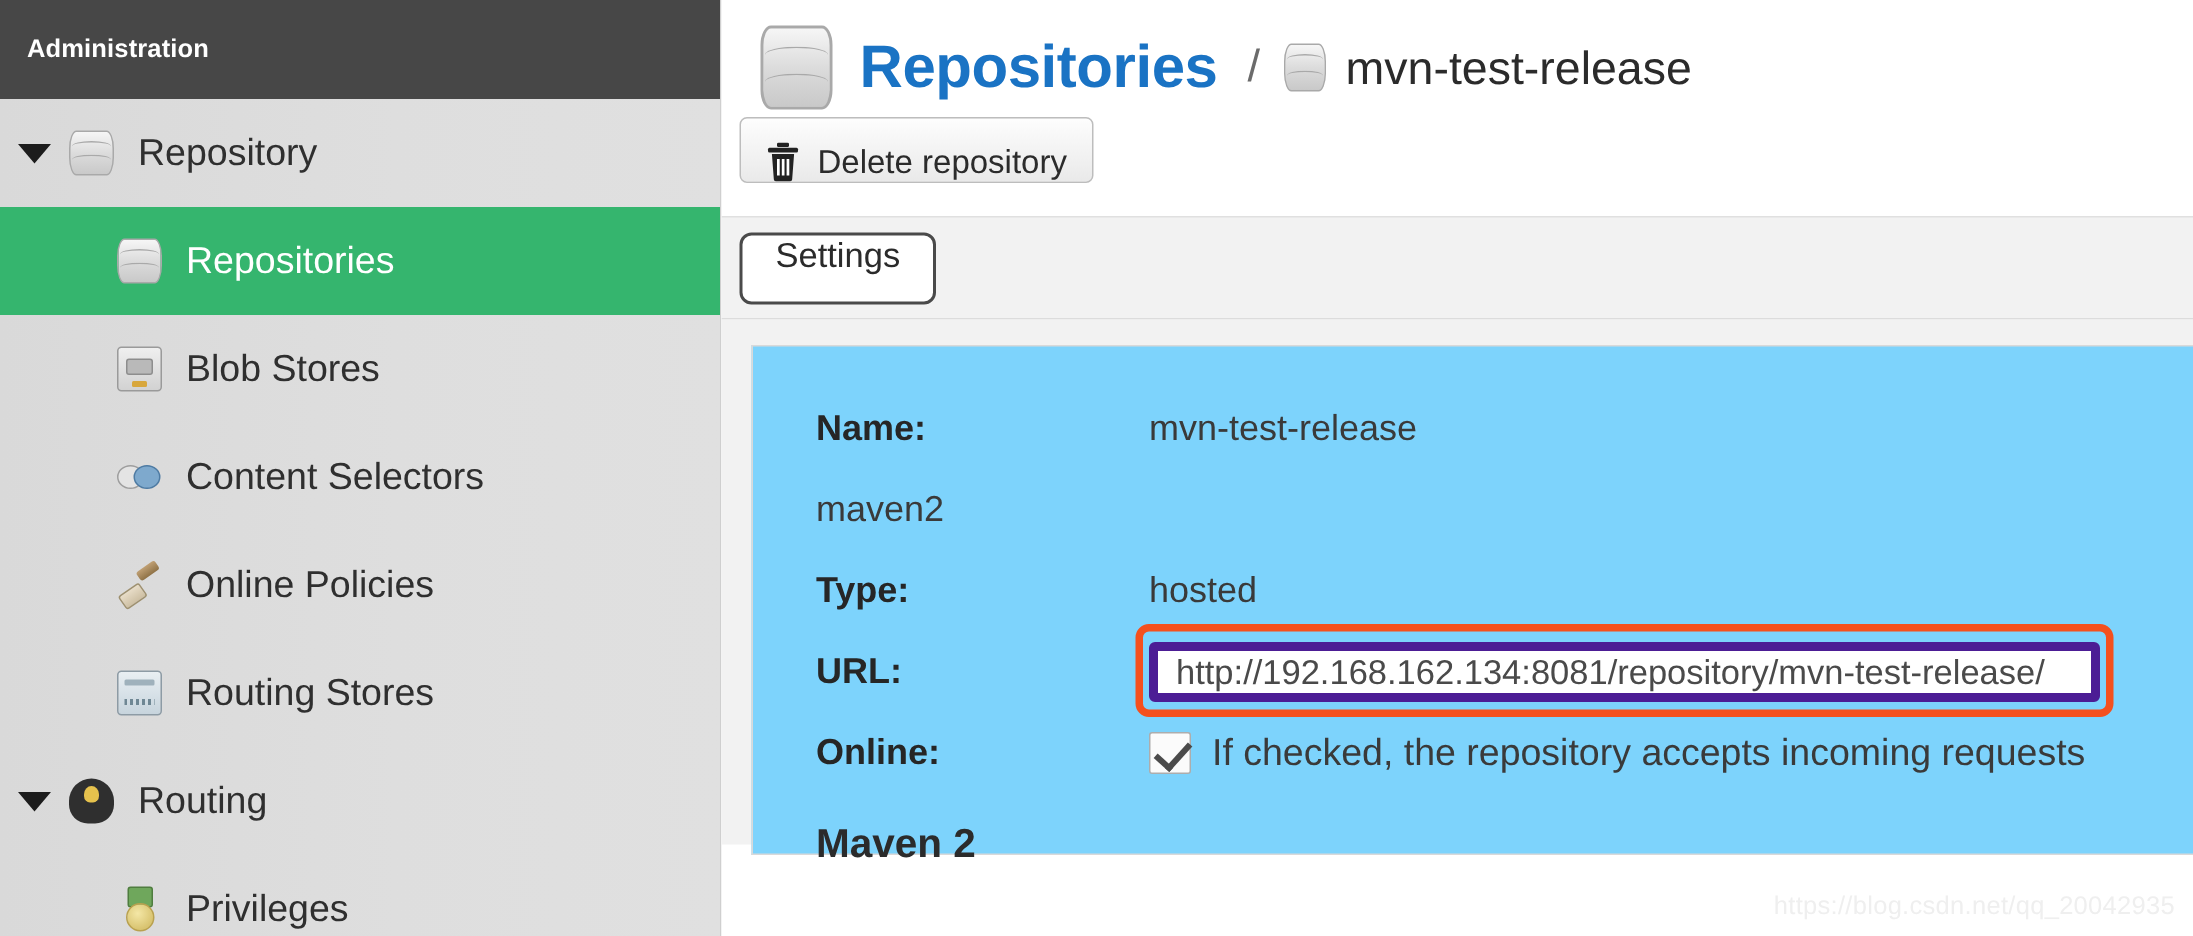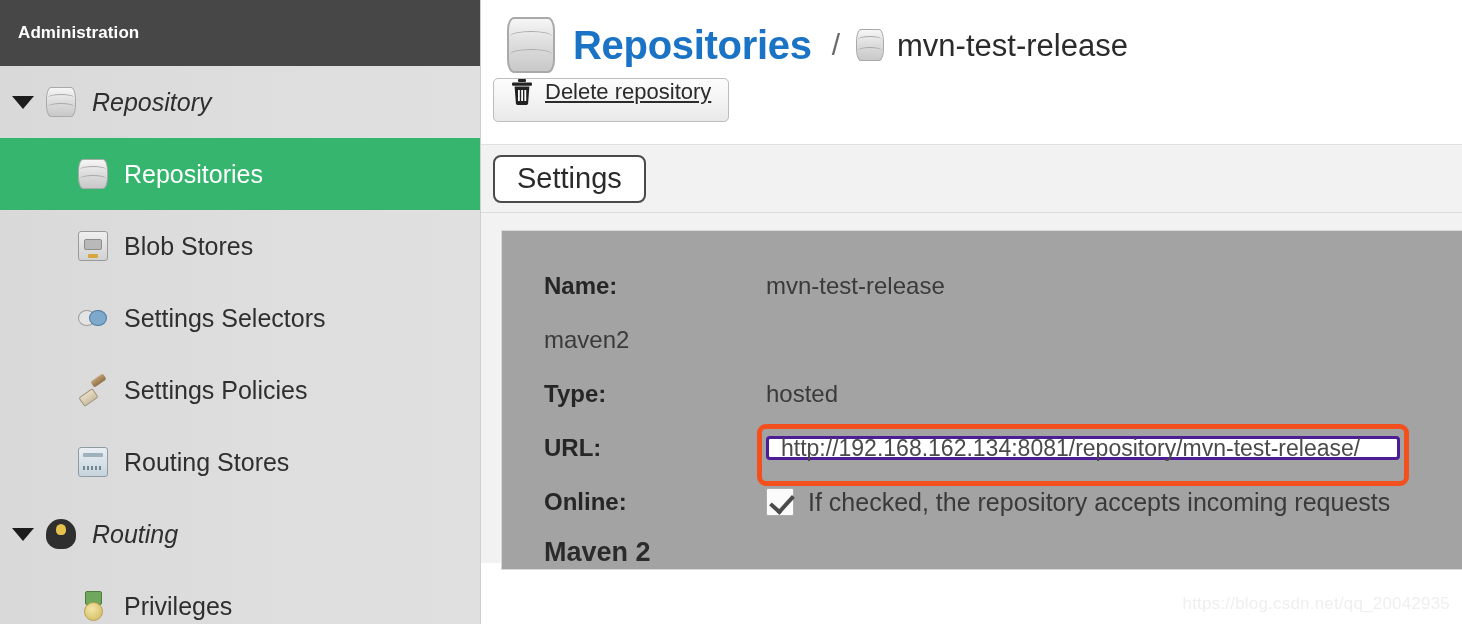--- a/index.html
+++ b/index.html
@@ -53,21 +53,20 @@
     margin: 0;
     list-style: none;
   }
   .nav-group {
     display: flex;
     align-items: center;
     height: 72px;
     padding-left: 12px;
     box-sizing: border-box;
     cursor: pointer;
-    font-style: italic;
   }
   .nav-item {
     display: flex;
     align-items: center;
     height: 72px;
     padding-left: 78px;
     box-sizing: border-box;
     cursor: pointer;
   }
   .nav-item.selected {
@@ -253,68 +252,67 @@
 
   .toolbar {
     display: flex;
     align-items: center;
     gap: 16px;
     padding: 6px 0 0 497px;
     margin-left: -485px;
   }
   .tb-btn {
     display: inline-flex;
-    align-items: flex-start;
+    align-items: flex-end;
     height: 44px;
     padding: 0 17px;
     background: linear-gradient(to bottom,#fdfdfd 0%,#f3f3f3 50%,#e9e9e9 100%);
     border: 1px solid #bdbdbd;
     border-radius: 5px;
     font-size: 22px;
     color: #2b2b2b;
     cursor: pointer;
     box-sizing: border-box;
     white-space: nowrap;
-    text-decoration: underline;
   }
   .tb-btn .tb-ico { margin-right: 12px; display:inline-flex; align-items:center; }
 
   .tabs-strip {
     margin-top: 22px;
     height: 69px;
     background: #f2f2f2;
     border-top: 1px solid #e0e0e0;
     border-bottom: 1px solid #dcdcdc;
     display: flex;
     align-items: center;
     padding-left: 12px;
     box-sizing: border-box;
   }
   .tab {
     height: 48px;
     padding: 0 22px;
     background: #ffffff;
     border: 2px solid #4a4a4a;
     border-radius: 8px;
-    font-size: 29px;
+    font-size: 23px;
     color: #2b2b2b;
     display: inline-flex;
-    align-items: center;
+    align-items: flex-start;
     cursor: pointer;
     box-sizing: border-box;
   }
 
   .panel-area {
     background: #f2f2f2;
     padding: 17px 0 0 20px;
     height: 350px;
     box-sizing: border-box;
   }
   .card {
-    background: #a3a3a3;
+    background: #7dd3fc;
     border: 1px solid #d9d9d9;
     border-right: none;
     height: 340px;
     box-sizing: border-box;
     padding: 28px 0 0 0;
     position: relative;
   }
   .field-row {
     display: flex;
     align-items: center;
@@ -326,24 +324,24 @@
     flex: 0 0 222px;
     font-size: 24px;
     font-weight: bold;
     color: #262626;
   }
   .field-value {
     font-size: 24px;
     color: #3a3a3a;
   }
   .url-box {
-    border: 3px solid #4c1d95;
+    border: 6px solid #4c1d95;
     border-radius: 4px;
     background: #ffffff;
-    height: 24px;
+    height: 40px;
     width: 634px;
     display: flex;
     align-items: center;
     padding: 0 12px;
     box-sizing: border-box;
     font-size: 23px;
     color: #4a4a4a;
     cursor: text;
   }
   .url-wrap { position: relative; display: inline-block; }
@@ -378,21 +376,21 @@
   }
   .check-text {
     font-size: 25px;
     color: #3a3a3a;
   }
   .section-head {
     font-size: 27px;
     font-weight: bold;
     color: #2b2b2b;
     padding-left: 42px;
-    margin-top: 8px;
+    margin-top: 18px;
   }
   .watermark {
     position: absolute;
     right: 12px;
     bottom: 10px;
     font-size: 17px;
     color: #efefef;
     letter-spacing: 0.2px;
     user-select: none;
   }
@@ -421,26 +419,26 @@
         <span class="nav-label">Repositories</span>
       </li>
 
       <li class="nav-item">
         <span class="nav-ico ico-blob"></span>
         <span class="nav-label">Blob Stores</span>
       </li>
 
       <li class="nav-item">
         <span class="nav-ico ico-sel"></span>
-        <span class="nav-label">Settings Selectors</span>
+        <span class="nav-label">Content Selectors</span>
       </li>
 
       <li class="nav-item">
         <span class="nav-ico ico-brush"></span>
-        <span class="nav-label">Settings Policies</span>
+        <span class="nav-label">Online Policies</span>
       </li>
 
       <li class="nav-item">
         <span class="nav-ico ico-route"></span>
         <span class="nav-label">Routing Stores</span>
       </li>
 
       <li class="nav-group">
         <span class="caret"></span>
         <span class="nav-ico ico-sec"></span>

